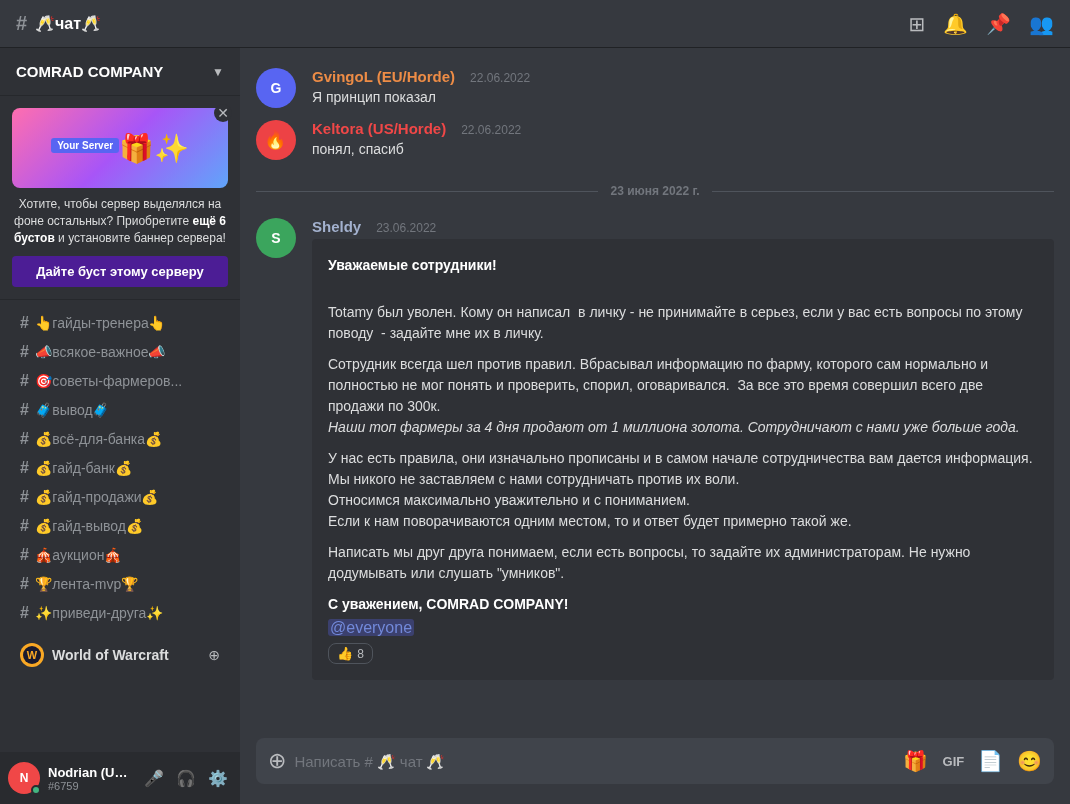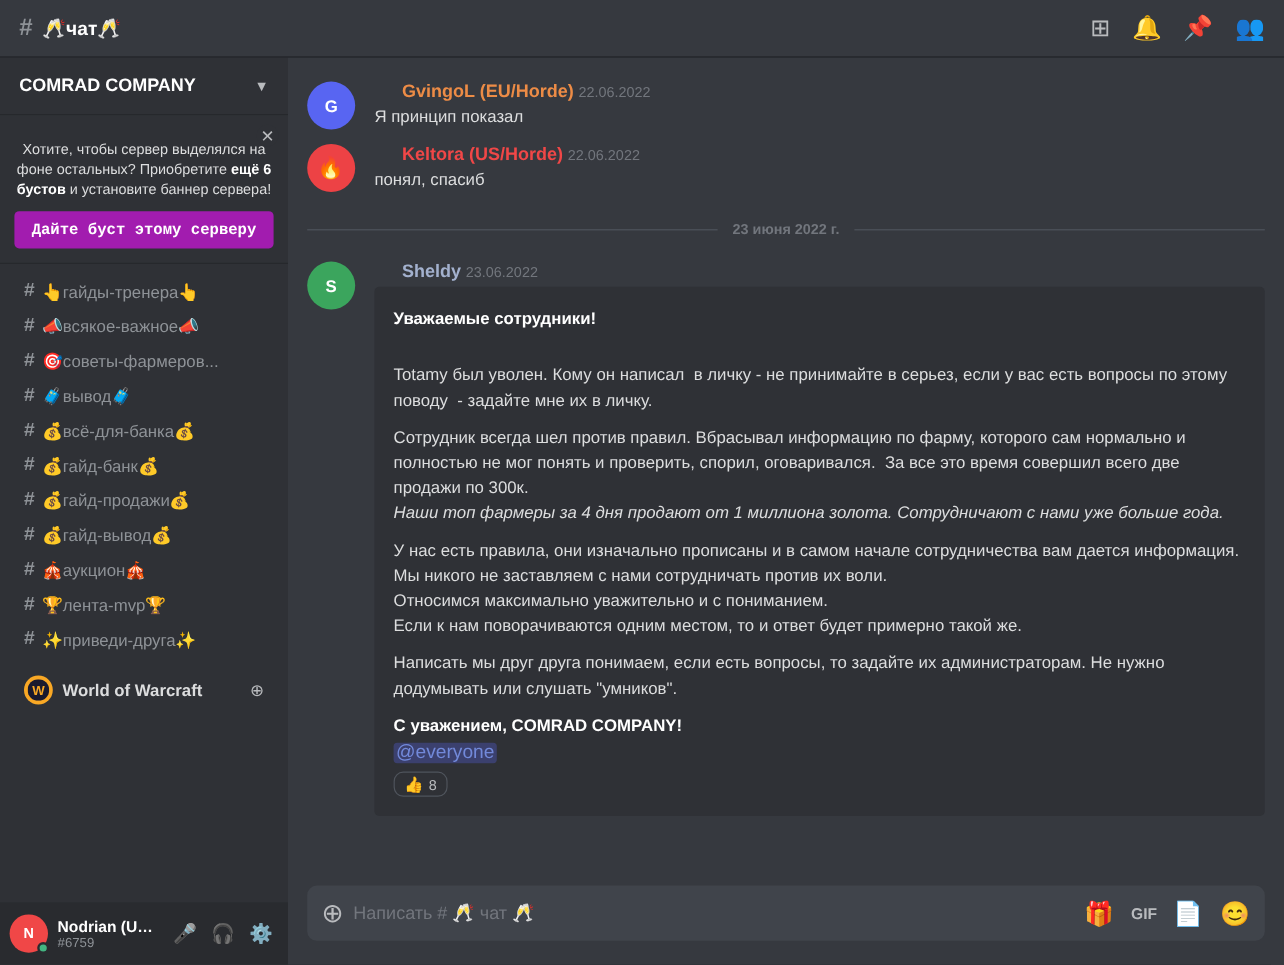--- a/index.html
+++ b/index.html
@@ -131,29 +131,28 @@
       text-align: center;
       margin-top: 8px;
       line-height: 1.4;
     }
     .boost-text strong {
       color: #fff;
     }
     .boost-btn {
       width: 100%;
       margin-top: 10px;
-      background: #a21caf;
+      background: #4c1d95;
       color: #fff;
       border: none;
       border-radius: 4px;
       padding: 8px 0;
       font-size: 13px;
       font-weight: 600;
       cursor: pointer;
-      font-family: Liberation Mono, monospace;
     }
 
     .channels-list {
       flex: 1;
       overflow-y: auto;
       padding: 8px 0;
     }
     .channels-list::-webkit-scrollbar { width: 4px; }
     .channels-list::-webkit-scrollbar-thumb { background: #202225; border-radius: 2px; }
 
@@ -304,24 +303,23 @@
     .avatar-gv { background: #5865f2; }
     .avatar-kt { background: #ed4245; font-size: 18px; }
     .avatar-sh { background: #3ba55d; }
 
     .message-content {
       flex: 1;
       min-width: 0;
     }
     .message-header {
       display: flex;
-      align-items: center;
-      gap: 4px;
+      align-items: flex-end;
+      gap: 15px;
       margin-bottom: 2px;
-      margin-left: 23px;
     }
     .message-author {
       font-weight: 600;
       font-size: 15px;
     }
     .author-gv { color: #ed8c46; }
     .author-kt { color: #f04747; }
     .author-sh { color: #a3b1ce; }
 
     .message-timestamp {
@@ -459,20 +457,24 @@
 <div class="main-layout">
 
   <div class="sidebar">
 
     <div class="server-header">
       <span class="server-name">COMRAD COMPANY</span>
       <span class="chevron-icon">▼</span>
     </div>
 
     <div class="boost-banner">
+      <div class="boost-banner-img">
+        <div class="your-server-badge">Your Server</div>
+        <span class="boost-banner-img-inner">🎁✨</span>
+      </div>
       <div class="boost-banner-close">✕</div>
       <div class="boost-text">
         <span>Хотите, чтобы сервер выделялся на фоне остальных? Приобретите </span><strong>ещё 6 бустов</strong><span> и установите баннер сервера!</span>
       </div>
       <button class="boost-btn">Дайте буст этому серверу</button>
     </div>
 
     <div class="channels-list">
       <div class="channel-item">
         <span class="hash">#</span>

